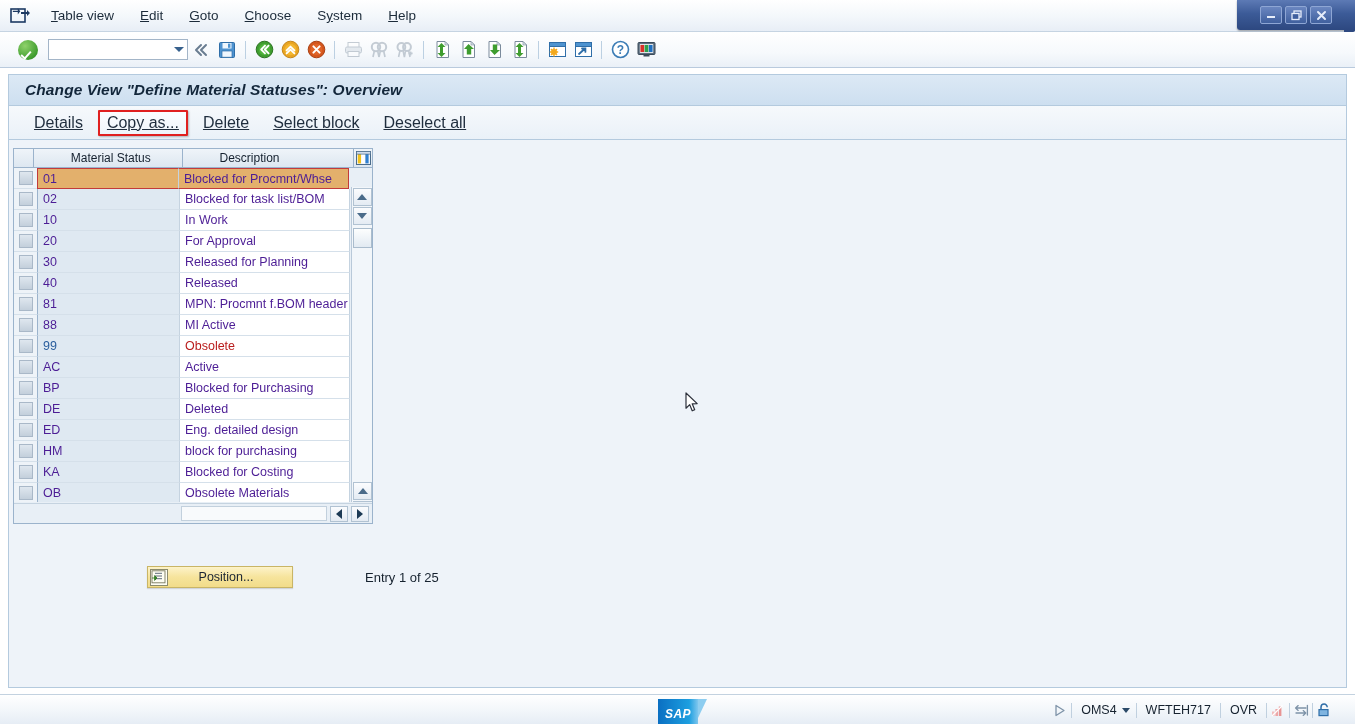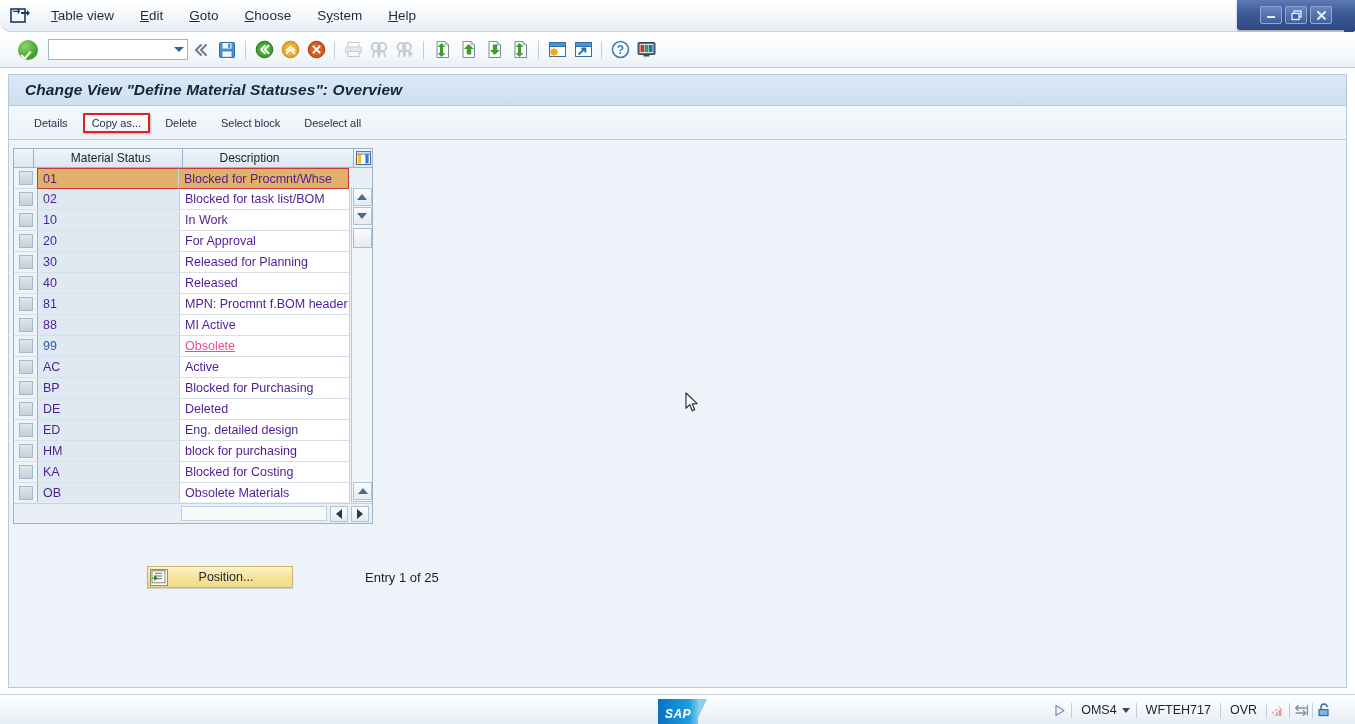--- a/index.html
+++ b/index.html
@@ -14,21 +14,21 @@
     position: relative;
     width: 1355px; height: 724px;
     background: #ffffff;
   }
 
   
   .menubar {
     position: absolute; left: 0; top: 0; width: 1355px; height: 32px;
     background: linear-gradient(to bottom,#ffffff 0%,#f3f7fb 55%,#e8eef6 100%);
     border-bottom: 1px solid #c6d4e2;
-    display: flex; align-items: center; border-radius: 11px;
+    display: flex; align-items: center;
   }
   .sysmenu-icon {
     width: 26px; height: 20px; margin-left: 8px; margin-right: 4px;
     position: relative;
   }
   .menu-item {
     font-size: 13.5px; color: #1c2b3a;
     padding: 2px 11px; margin: 0 2px;
     cursor: default; white-space: nowrap;
   }
@@ -114,24 +114,25 @@
 
   
   .actionrow {
     position: absolute; left: 8px; top: 106px; width: 1339px; height: 34px;
     background: linear-gradient(to bottom,#f6f9fc 0%,#eaf1f8 100%);
     border-left: 1px solid #b4cade; border-right: 1px solid #b4cade;
     border-bottom: 1px solid #b4cade;
     display: flex; align-items: center; padding-left: 16px;
   }
   .act {
-    font-size: 11px; color: #1f2d3d;
+    font-size: 16px; color: #1f2d3d;
     padding: 3px 8px; margin-right: 6px;
     cursor: pointer; border: 1px solid transparent; border-radius: 1px;
     white-space: nowrap;
+    text-decoration: underline;
   }
   .act.focused {
     border: 2px solid #e02020;
     padding: 2px 7px;
     background: linear-gradient(to bottom,#fbfdff,#eef4fa);
     box-shadow: 1px 1px 2px rgba(0,0,0,.25);
   }
 
   
   .content {
@@ -194,21 +195,21 @@
   .trow.sel .td.c1 {
     border-top: 1px solid #c23b3b; border-left: 1px solid #c23b3b;
     border-bottom: 1px solid #c23b3b;
     margin-left: -1px; padding-left: 5px;
   }
   .trow.sel .td.c2 {
     border-top: 1px solid #c23b3b; border-right: 1px solid #c23b3b;
     border-bottom: 1px solid #c23b3b;
   }
   .td.blue { color: #2b5f9e; }
-  .td.red  { color: #ec4899; text-decoration: underline; }
+  .td.red  { color: #b91c1c; }
 
   
   .vscroll {
     position:absolute; right:0; top:19px; width:21px; height: 334px;
     background:#f2f6fa; border-left:1px solid #b9c9d9;
   }
   .sb-btn {
     width:19px; height:18px; margin:1px auto 0 auto;
     background: linear-gradient(to bottom,#fbfcfe,#e4ebf3);
     border:1px solid #b1c2d2;

